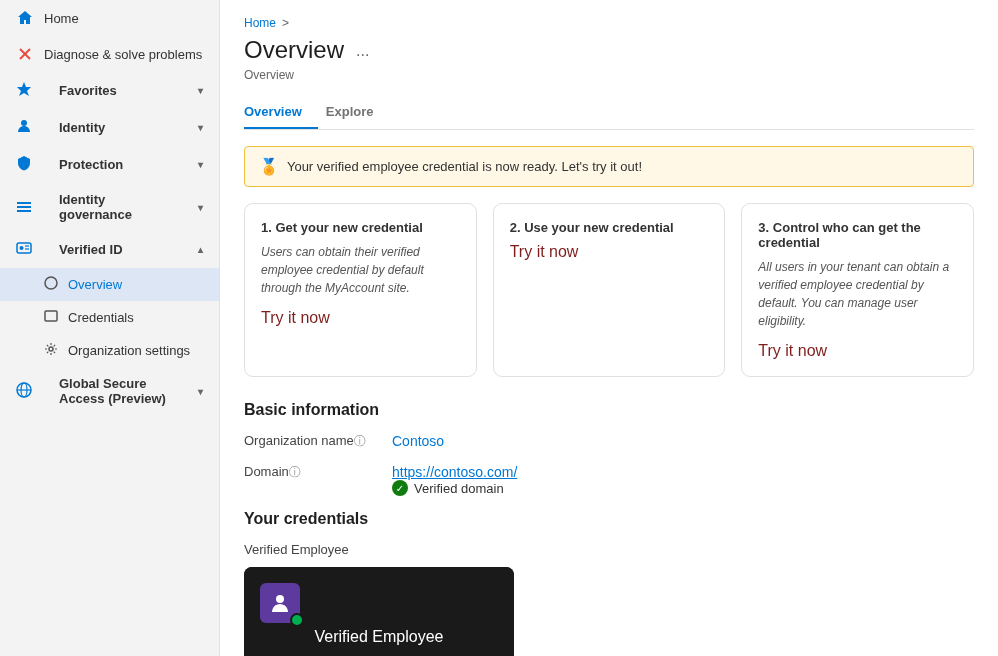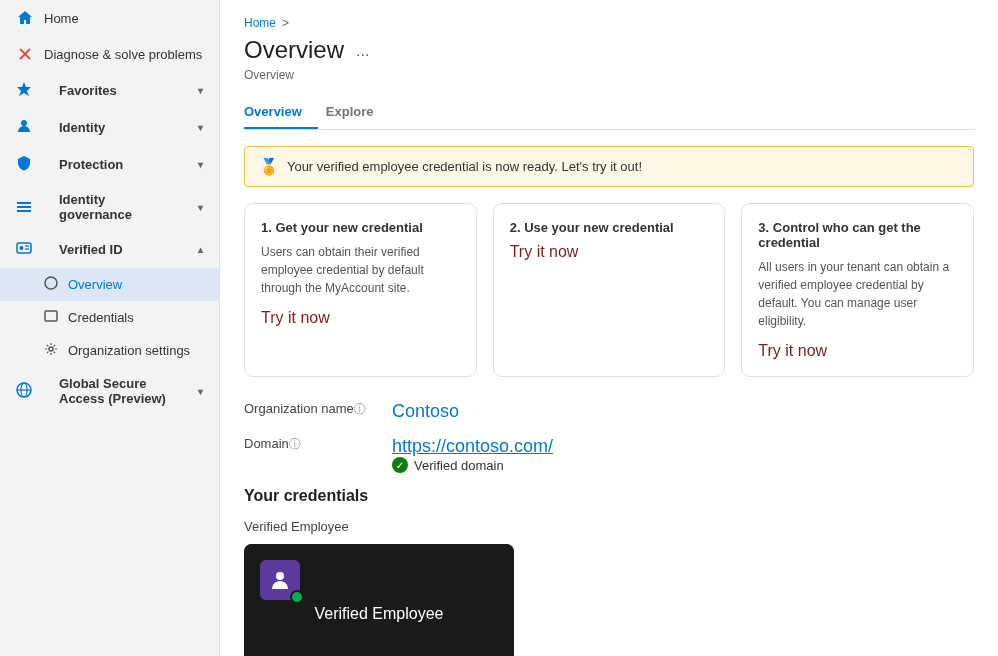--- a/index.html
+++ b/index.html
@@ -119,34 +119,34 @@
       margin-bottom: 24px;
     }
     .card {
       flex: 1;
       border: 1px solid #e0e0e0;
       border-radius: 9px;
       padding: 16px;
       font-size: 13px;
     }
     .card-title { font-weight: 600; margin-bottom: 8px; font-size: 13px; }
-    .card-body { color: #555; line-height: 1.5; margin-bottom: 12px; font-size: 12px; }
+    .card-body { color: #555; line-height: 1.5; margin-bottom: 12px; font-size: 12px; font-style: italic; }
     .card-link { color: #7f1d1d; text-decoration: none; font-size: 16px; }
 
     
     .section-title { font-size: 16px; font-weight: 600; margin-bottom: 14px; color: #1f1f1f; }
     .info-row {
       display: flex;
       align-items: flex-start;
       margin-bottom: 14px;
       gap: 8px;
     }
     .info-label { width: 140px; min-width: 140px; color: #444; font-size: 13px; display: flex; }
     .info-label .help-icon { color: #999; font-size: 12px; cursor: pointer; }
-    .info-value { color: #0078d4; font-size: 18px; }
+    .info-value { color: #0078d4; font-size: 14px; }
     .verified-domain {
       display: flex;
       align-items: center;
       gap: 6px;
       font-size: 13px;
       color: #333;
     }
     .verified-check {
       width: 16px;
       height: 16px;
@@ -362,20 +362,21 @@
       <div class="card-title">2. Use your new credential</div>
       <a class="card-link" href="#">Try it now</a>
     </div>
     <div class="card">
       <div class="card-title">3. Control who can get the credential</div>
       <div class="card-body">All users in your tenant can obtain a verified employee credential by default. You can manage user eligibility.</div>
       <a class="card-link" href="#">Try it now</a>
     </div>
   </div>
 
+  <div class="section-title">Basic information</div>
 
   <div class="info-row">
     <div class="info-label">
       <span>Organization name</span>
       <span class="help-icon">ⓘ</span>
     </div>
     <div class="info-value">
       <span>Contoso</span>
     </div>
   </div>

